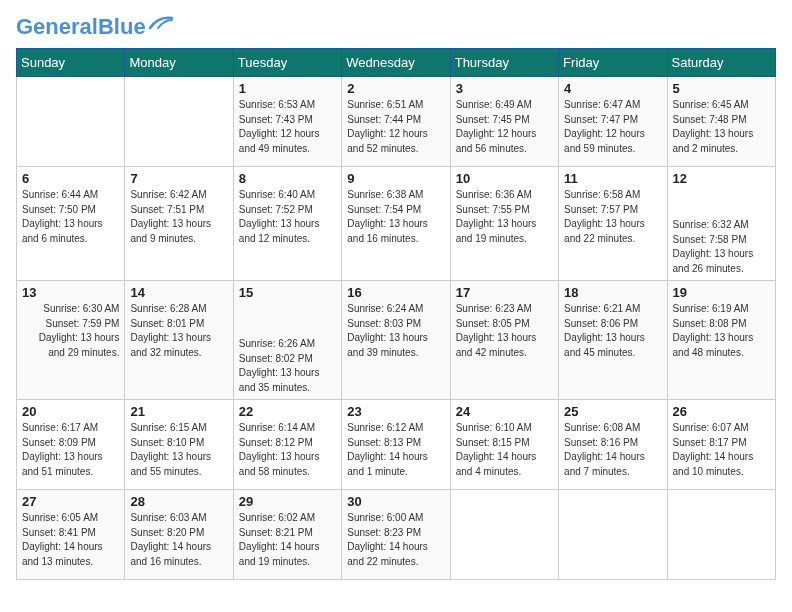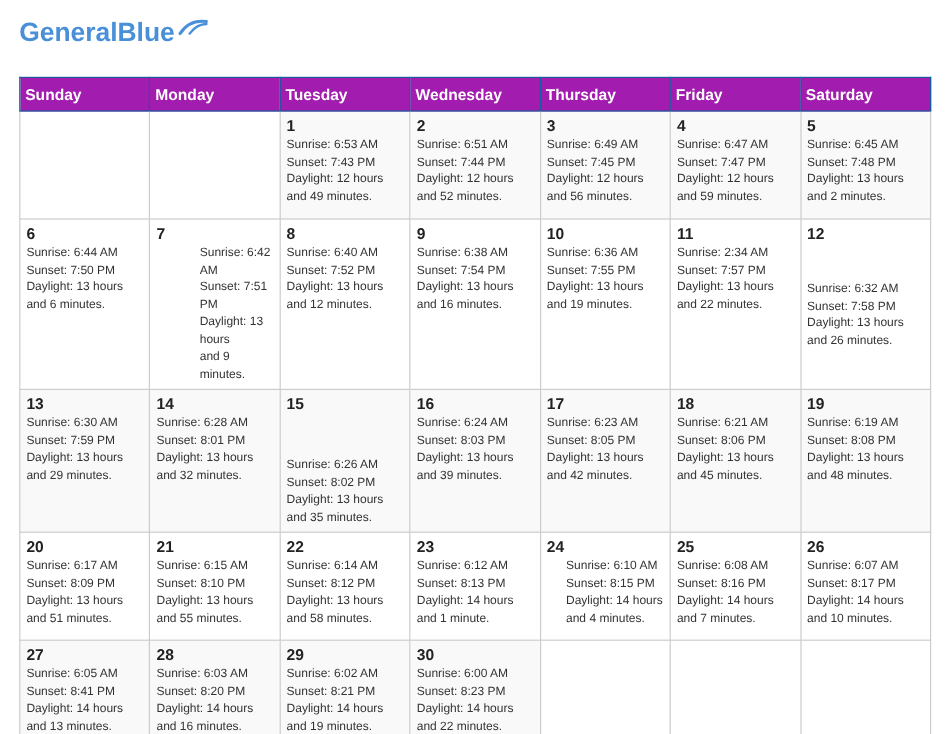--- a/index.html
+++ b/index.html
@@ -7,21 +7,21 @@
       font-family: Arial, sans-serif;
       background: #fff;
       width: 792px;
       min-height: 612px;
       padding: 16px;
     }
     .header-area {
       display: flex;
       justify-content: space-between;
       align-items: flex-start;
-      margin-bottom: 26px;
+      margin-bottom: 10px;
     }
     .logo {
       display: flex;
       flex-direction: column;
       align-items: flex-start;
     }
     .logo-text {
       font-size: 22px;
       font-weight: bold;
       color: #1a3a5c;
@@ -42,24 +42,24 @@
     .location {
       font-size: 15px;
       color: #444;
     }
     table {
       width: 100%;
       border-collapse: collapse;
       table-layout: fixed;
     }
     thead tr th {
-      background-color: #a21caf;
+      background-color: #0f766e;
       color: #fff;
       font-size: 13px;
-      font-weight: bold;
+      font-weight: normal;
       padding: 6px 4px;
       text-align: left;
       border: 1px solid #1a5a9a;
     }
     tbody tr td {
       border: 1px solid #ccc;
       vertical-align: top;
       padding: 4px 5px;
       height: 90px;
       background: #fff;
@@ -157,21 +157,21 @@
       <tr>
         <td>
           <span class="day-number">6</span>
           <div class="day-info" style="white-space: pre-line;">Sunrise: 6:44 AM
 Sunset: 7:50 PM
 Daylight: 13 hours
 and 6 minutes.</div>
         </td>
         <td>
           <span class="day-number">7</span>
-          <div class="day-info" style="white-space: pre-line; margin-left: 36px;">Sunrise: 6:42 AM
+          <div class="day-info" style="white-space: pre-line;">Sunrise: 6:42 AM
 Sunset: 7:51 PM
 Daylight: 13 hours
 and 9 minutes.</div>
         </td>
         <td>
           <span class="day-number">8</span>
           <div class="day-info" style="white-space: pre-line;">Sunrise: 6:40 AM
 Sunset: 7:52 PM
 Daylight: 13 hours
 and 12 minutes.</div>
@@ -185,37 +185,37 @@
         </td>
         <td>
           <span class="day-number">10</span>
           <div class="day-info" style="white-space: pre-line;">Sunrise: 6:36 AM
 Sunset: 7:55 PM
 Daylight: 13 hours
 and 19 minutes.</div>
         </td>
         <td>
           <span class="day-number">11</span>
-          <div class="day-info" style="white-space: pre-line;">Sunrise: 2:34 AM
+          <div class="day-info" style="white-space: pre-line;">Sunrise: 6:58 AM
 Sunset: 7:57 PM
 Daylight: 13 hours
 and 22 minutes.</div>
         </td>
         <td>
           <span class="day-number">12</span>
           <div class="day-info" style="white-space: pre-line; margin-top: 32px;">Sunrise: 6:32 AM
 Sunset: 7:58 PM
 Daylight: 13 hours
 and 26 minutes.</div>
         </td>
       </tr>
       <tr>
         <td>
           <span class="day-number">13</span>
-          <div class="day-info" style="white-space: pre-line;">Sunrise: 6:30 AM
+          <div class="day-info" style="white-space: pre-line; text-align: right;">Sunrise: 6:30 AM
 Sunset: 7:59 PM
 Daylight: 13 hours
 and 29 minutes.</div>
         </td>
         <td>
           <span class="day-number">14</span>
           <div class="day-info" style="white-space: pre-line;">Sunrise: 6:28 AM
 Sunset: 8:01 PM
 Daylight: 13 hours
 and 32 minutes.</div>
@@ -280,21 +280,21 @@
         </td>
         <td>
           <span class="day-number">23</span>
           <div class="day-info" style="white-space: pre-line;">Sunrise: 6:12 AM
 Sunset: 8:13 PM
 Daylight: 14 hours
 and 1 minute.</div>
         </td>
         <td>
           <span class="day-number">24</span>
-          <div class="day-info" style="white-space: pre-line; margin-left: 16px;">Sunrise: 6:10 AM
+          <div class="day-info" style="white-space: pre-line;">Sunrise: 6:10 AM
 Sunset: 8:15 PM
 Daylight: 14 hours
 and 4 minutes.</div>
         </td>
         <td>
           <span class="day-number">25</span>
           <div class="day-info" style="white-space: pre-line;">Sunrise: 6:08 AM
 Sunset: 8:16 PM
 Daylight: 14 hours
 and 7 minutes.</div>

